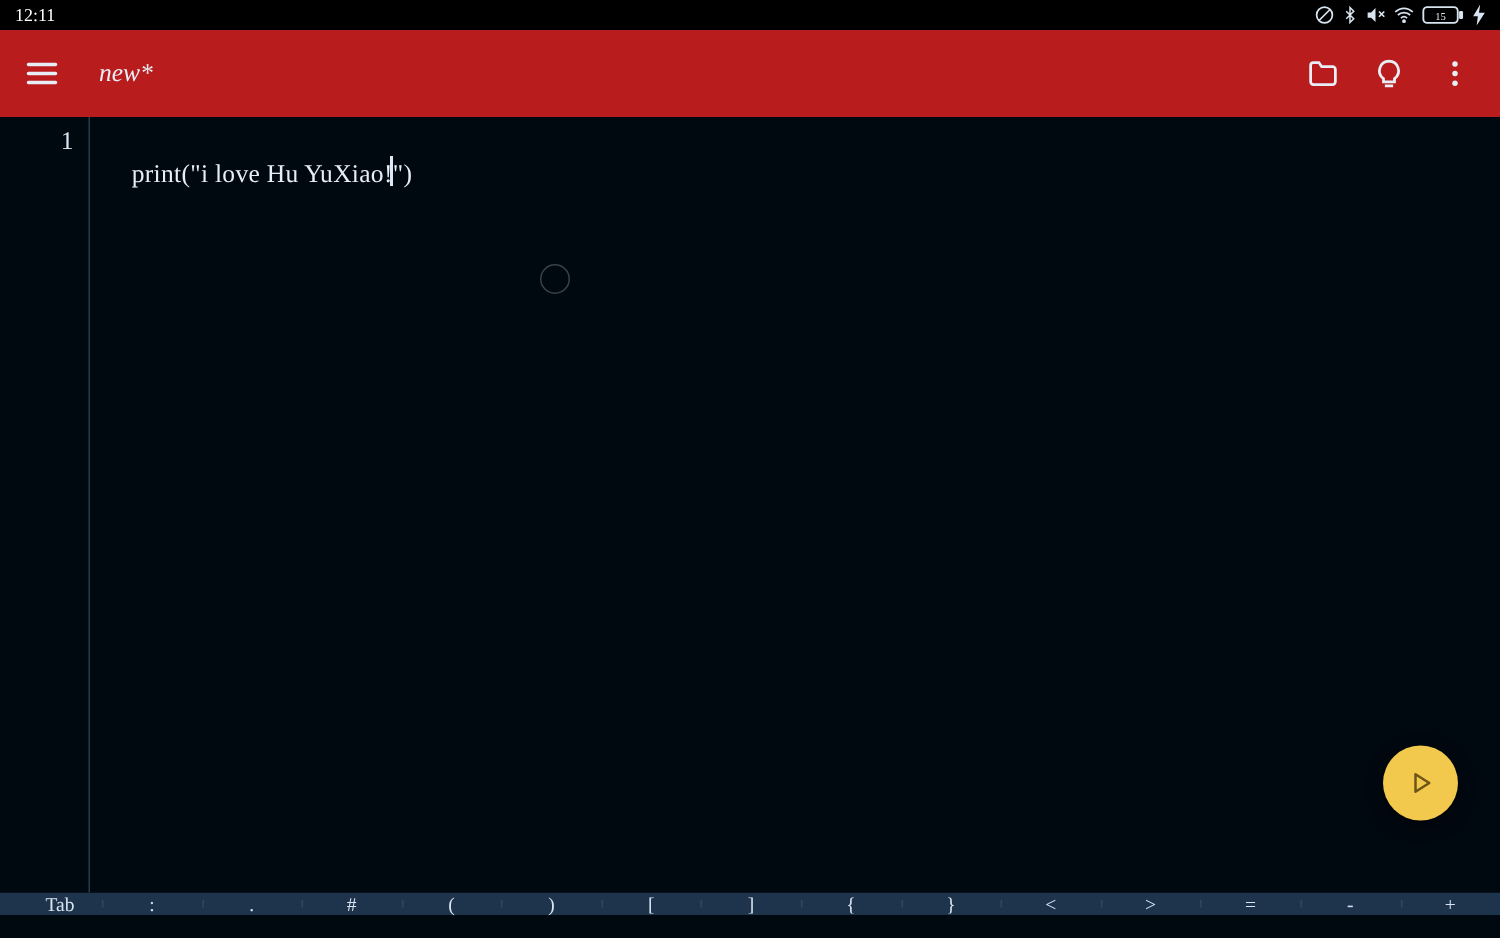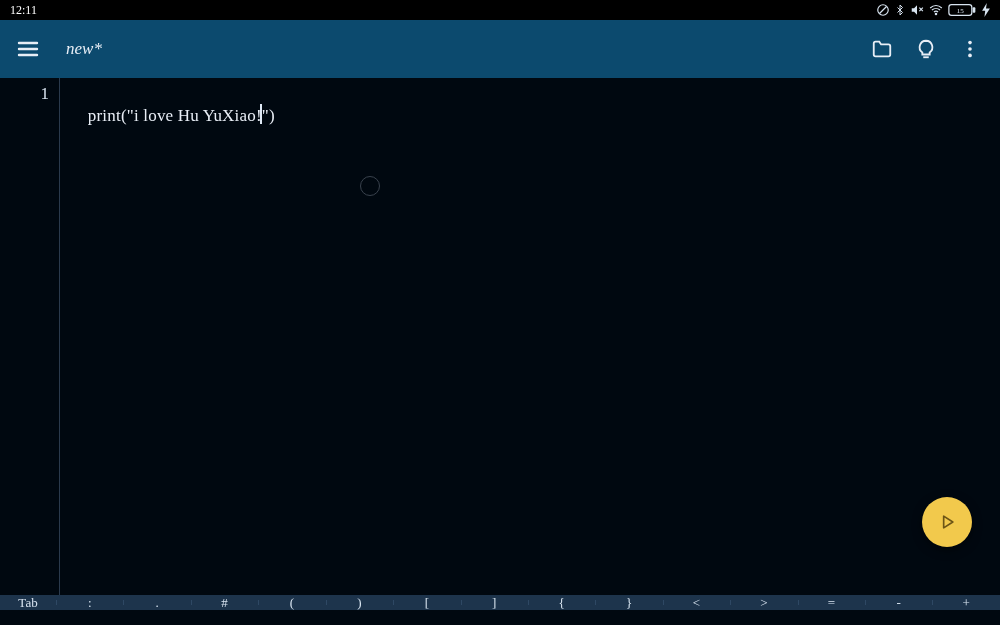--- a/index.html
+++ b/index.html
@@ -4,38 +4,38 @@
 <style>
   * { margin: 0; padding: 0; box-sizing: border-box; font-family: 'Segoe Script', 'Comic Sans MS', cursive; }
   html, body { width: 1000px; height: 625px; overflow: hidden; background: #000810; color: #fff; }
 
   
   .statusbar { width: 100%; height: 20px; background: #000; display: flex; align-items: center; justify-content: space-between; padding: 0 10px; font-size: 12px; }
   .statusbar .right { display: flex; align-items: center; gap: 4px; text-decoration: underline; }
   .status-ico { display: inline-flex; align-items: center; }
 
   
-  .appbar { width: 100%; height: 58px; background: #0c4a6e; display: flex; align-items: center; padding: 0 8px; }
+  .appbar { width: 100%; height: 58px; background: #b91c1c; display: flex; align-items: center; padding: 0 8px; }
   .appbar .hamburger { width: 40px; height: 40px; display: flex; align-items: center; justify-content: center; cursor: pointer; }
   .appbar .title { margin-left: 18px; font-size: 17px; color: #e8eef6; font-style: italic; }
   .appbar .spacer { flex: 1; }
   .appbar .icon-btn { width: 44px; height: 44px; display: flex; align-items: center; justify-content: center; cursor: pointer; }
 
   
   .editor { width: 100%; height: 517px; background: #000810; position: relative; display: flex; font-size: 17px; }
   .gutter { width: 60px; text-align: right; padding: 6px 10px 0 0; color: #d8e4f0; border-right: 1px solid #2a3a4d; }
   .codearea { flex: 1; padding: 6px 0 0 10px; color: #e8eef6; white-space: pre; position: relative; letter-spacing: 0.2px; }
   .caret { display: inline-block; width: 0; height: 20px; border-right: 2px solid #dfe9f5; margin-left: -2px; vertical-align: -3px; }
   .ghost-circle { position: absolute; left: 300px; top: 98px; width: 20px; height: 20px; border: 1.5px solid #39424d; border-radius: 50%; }
 
   
   .fab { position: absolute; right: 28px; bottom: 48px; width: 50px; height: 50px; border-radius: 50%; background: #f2c94c; display: flex; align-items: center; justify-content: center; box-shadow: 0 3px 10px rgba(0,0,0,.5); cursor: pointer; }
 
   
-  .keyrow { width: 100%; height: 15px; background: #1d344c; display: flex; align-items: stretch; }
+  .keyrow { width: 100%; height: 15px; background: #1d344c; display: flex; align-items: stretch; padding-left: 12px; }
   .key { flex: 1; display: flex; align-items: center; justify-content: center; font-size: 13px; color: #d8e4f0; cursor: pointer; position: relative; font-family: 'Segoe Script','Comic Sans MS',cursive; }
   .key.first { flex: 0 0 56px; }
   .key + .key::before { content: ""; position: absolute; left: 0; top: 5px; bottom: 5px; width: 1px; background: #2e4864; }
 
   svg { display: block; }
 </style>
 </head>
 <body>
 
 <div class="statusbar">

